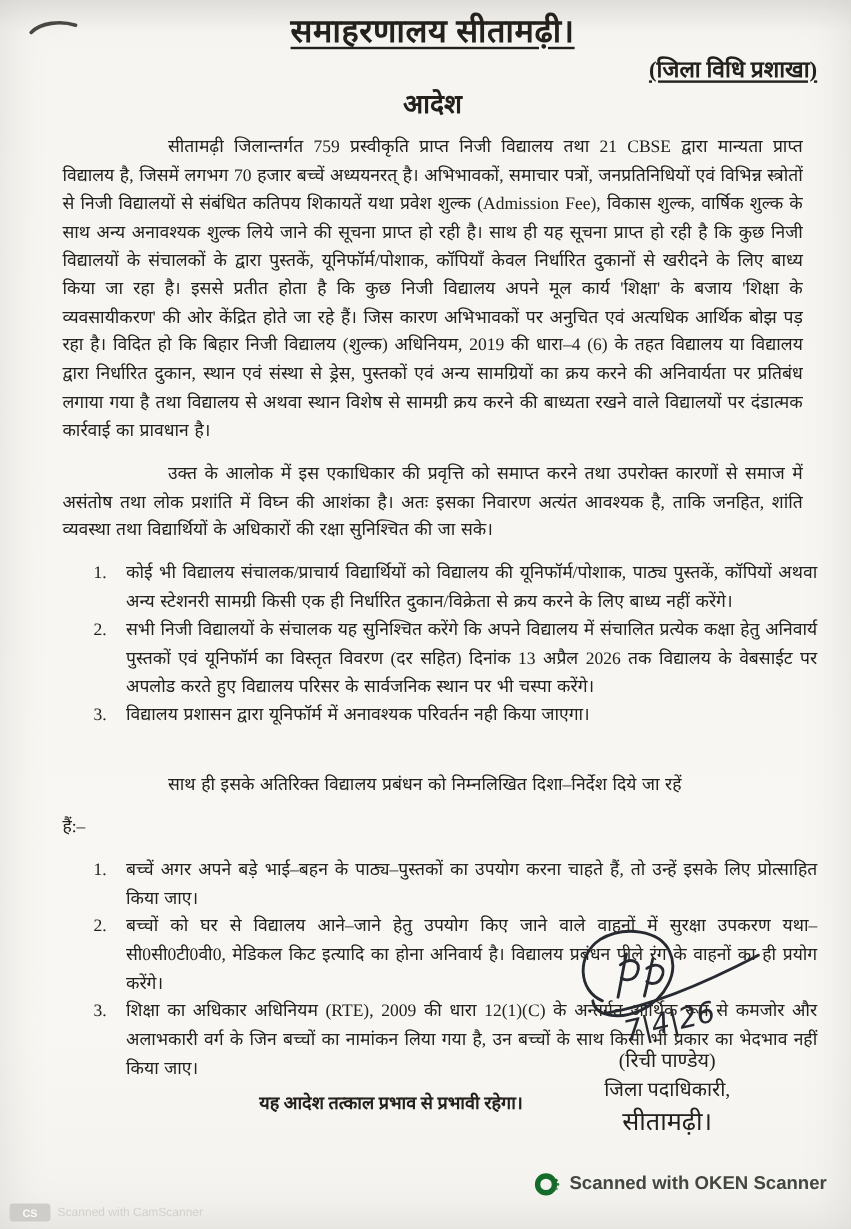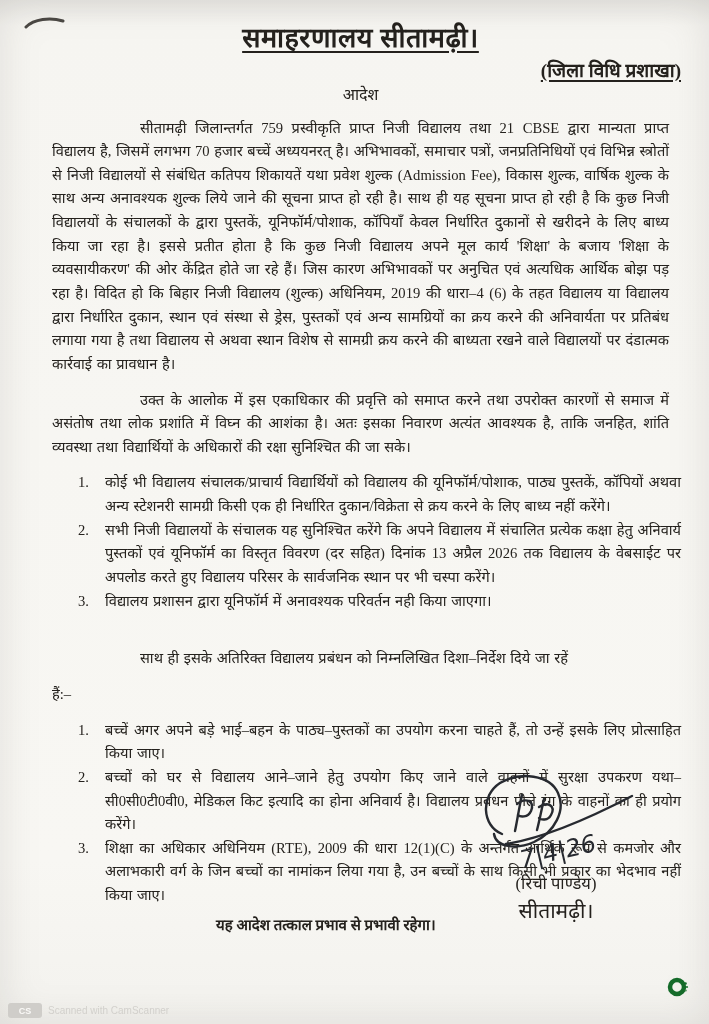--- a/index.html
+++ b/index.html
@@ -9,30 +9,30 @@
     font-family:"Liberation Serif","DejaVu Serif",serif;
   }
   .page{
     position:relative;width:709px;height:1024px;overflow:hidden;
     background:linear-gradient(180deg,#e9e8e4 0px,#f6f5f1 26px,#f8f7f3 860px,#f3f2ee 1024px);
     color:#24211d;
     box-shadow:inset 0 0 40px rgba(120,118,112,0.18);
   }
   .pen-mark{position:absolute;top:14px;left:24px;}
   .content{padding:10px 28px 0 40px;}
-  .doc-header{text-align:center;line-height:1.25;margin-bottom:4px;margin-top:12px;}
+  .doc-header{text-align:center;line-height:1.25;margin-bottom:4px;}
   .doc-title{
     font-size:27px;font-weight:bold;letter-spacing:0.5px;
     text-decoration:underline;text-underline-offset:4px;text-decoration-thickness:2px;
   }
   .doc-subtitle{
     font-size:19px;font-weight:bold;margin-top:3px;
     text-decoration:underline;text-underline-offset:3px;text-decoration-thickness:1.5px;text-align:right;
   }
-  .doc-heading{font-size:16px;font-weight:normal;margin-top:2px;}
+  .doc-heading{font-size:22px;font-weight:bold;margin-top:2px;}
   p.body{
     margin:12px;text-align:justify;
     font-size:14.6px;line-height:1.62;
     word-spacing:1px;
   }
   .ind-lg{text-indent:88px;}
   .ind-md{text-indent:62px;}
   .num-list{margin-left:38px;}
   .num-item{display:flex;align-items:flex-start;}
   .num{flex:none;width:20px;padding-right:7px;text-align:left;font-size:14.6px;line-height:1.62;}
@@ -131,30 +131,32 @@
         <path d="M46,66 C26,58 24,28 44,15 C64,3 94,7 102,25 C110,42 99,64 78,74 C60,82 40,79 38,66"></path>
         <path d="M66,27 C63,40 61,54 59,63"></path>
         <path d="M61,36 C70,29 79,33 75,43 C72,50 64,49 62,47"></path>
         <path d="M88,31 C85,44 83,55 81,62"></path>
         <path d="M83,39 C92,33 100,38 95,47 C92,53 85,52 83,50"></path>
         <path d="M50,76 C88,70 130,52 176,28"></path>
       </g>
       <text x="66" y="100" font-size="24" font-style="italic" font-family="'DejaVu Sans', sans-serif" fill="#272a30" transform="rotate(-13 66 100)">7|4|26</text>
     </svg>
     <div class="sig-name">(रिची पाण्डेय)</div>
+    <div class="sig-desig">जिला पदाधिकारी,</div>
     <div class="sig-place">सीतामढ़ी।</div>
   </div>
 
   <div class="oken-footer">
     <svg width="22" height="22" viewBox="0 0 22 22">
       <circle cx="10" cy="11" r="7" fill="none" stroke="#156b2a" stroke-width="4.5"></circle>
       <circle cx="18.5" cy="7.5" r="1.3" fill="#156b2a"></circle>
       <circle cx="20" cy="11" r="1.1" fill="#2a7c3c"></circle>
       <circle cx="18.8" cy="14.6" r="1.0" fill="#4b8f58"></circle>
     </svg>
+    <span>Scanned with OKEN Scanner</span>
   </div>
 
   <div class="cam-footer">
     <span class="cs-badge">CS</span>
     <span>Scanned with CamScanner</span>
   </div>
 
 </div>
 
 </body></html>

